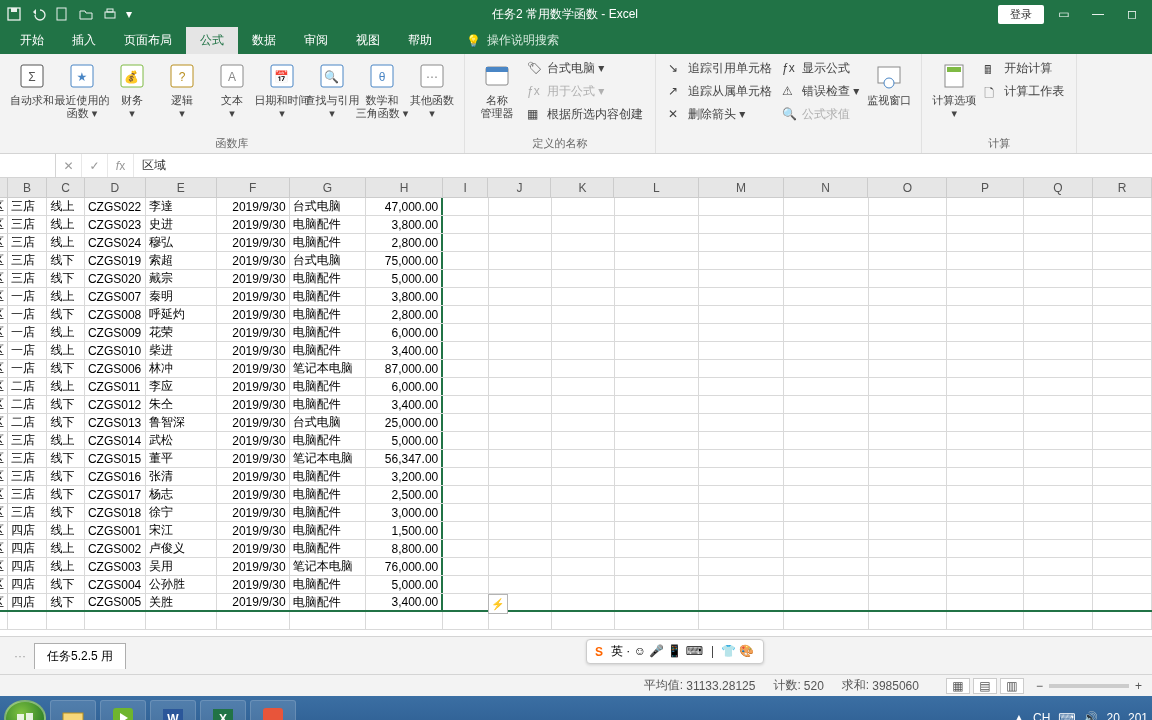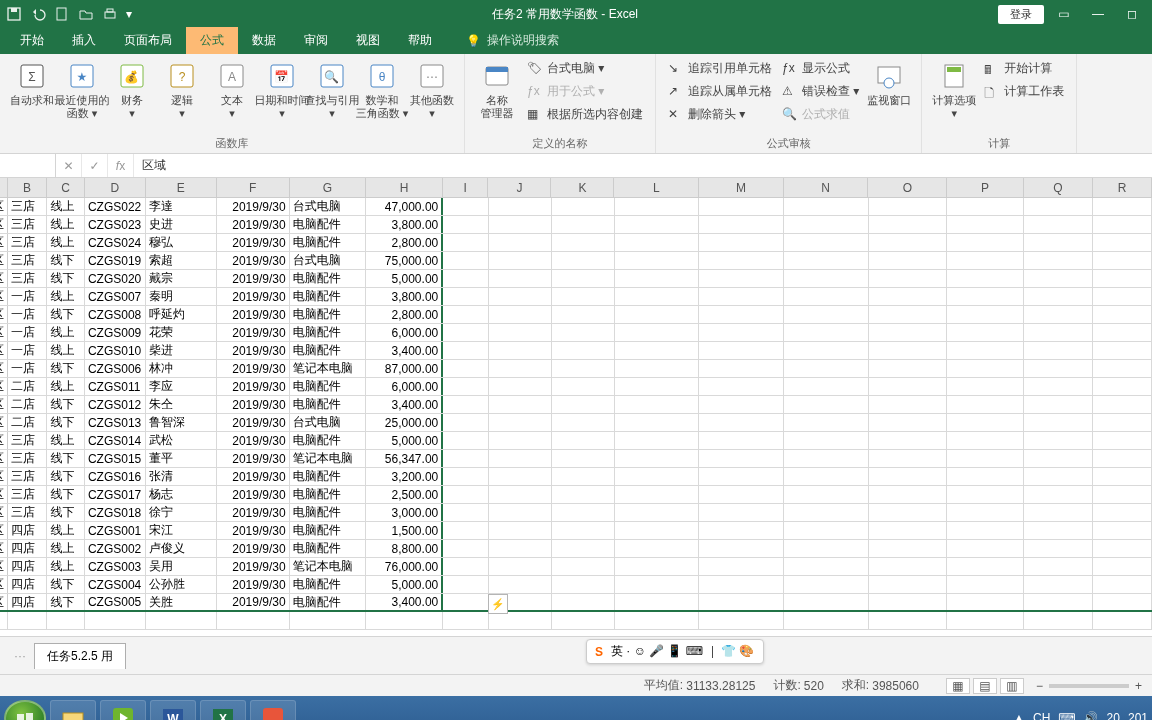--- a/index.html
+++ b/index.html
@@ -10,21 +10,21 @@
 .titlebar .qat { display: flex; gap: 8px; align-items: center; }
 .titlebar .qat-icon { width: 16px; height: 16px; opacity: .9; }
 .titlebar .title { flex: 1; text-align: center; font-size: 12px; }
 .titlebar .right { display: flex; gap: 6px; align-items: center; }
 .titlebar .btn-login { background: #fff; color: #333; padding: 2px 12px; border-radius: 2px; font-size: 11px; }
 .winbtn { width: 28px; height: 20px; display: flex; align-items: center; justify-content: center; color: #fff; }
 
 
 .tabs { background: #217346; height: 26px; display: flex; align-items: flex-end; padding: 0 6px; color: #fff; }
 .tab { padding: 5px 14px; font-size: 12px; cursor: pointer; }
-.tab.active { background: #fdba74; color: #217346; }
+.tab.active { background: #e5e5e5; color: #217346; }
 .tellme { margin-left: 20px; display: flex; align-items: center; gap: 6px; color: #d4e8dc; font-size: 12px; padding-bottom: 5px; }
 
 
 .ribbon { background: #f3f3f3; border-bottom: 1px solid #d4d4d4; height: 100px; display: flex; }
 .rgroup { border-right: 1px solid #e1e1e1; padding: 4px 8px 2px; display: flex; flex-direction: column; }
 .rgroup .top { flex: 1; display: flex; align-items: flex-start; gap: 2px; }
 .rgroup .label { text-align: center; font-size: 11px; color: #666; padding-top: 2px; }
 .rbtn-lg { display: flex; flex-direction: column; align-items: center; width: 48px; gap: 2px; padding: 2px; }
 .rbtn-lg .ico { width: 32px; height: 32px; display: flex; align-items: center; justify-content: center; }
 .rbtn-lg .lbl { font-size: 11px; text-align: center; line-height: 1.2; color: #444; }
@@ -279,21 +279,20 @@
       <div class="rbtn-lg">
         <span class="ico">
             <svg width="28" height="28">
               <rect x="3" y="5" width="22" height="16" fill="#fff" stroke="#8a8a8a"></rect>
               <circle cx="14" cy="21" r="5" fill="#fff" stroke="#4a86c5"></circle>
             </svg>
           </span>
         <span class="lbl">监视窗口</span>
       </div>
     </div>
-    <div class="label">公式审核</div>
   </div>
   <div class="rgroup">
     <div class="top">
       <div class="rbtn-lg">
         <span class="ico">
             <svg width="28" height="28">
               <rect x="5" y="3" width="18" height="22" fill="#fff" stroke="#8a8a8a"></rect>
               <rect x="7" y="5" width="14" height="5" fill="#7fba44"></rect>
             </svg>
           </span>

